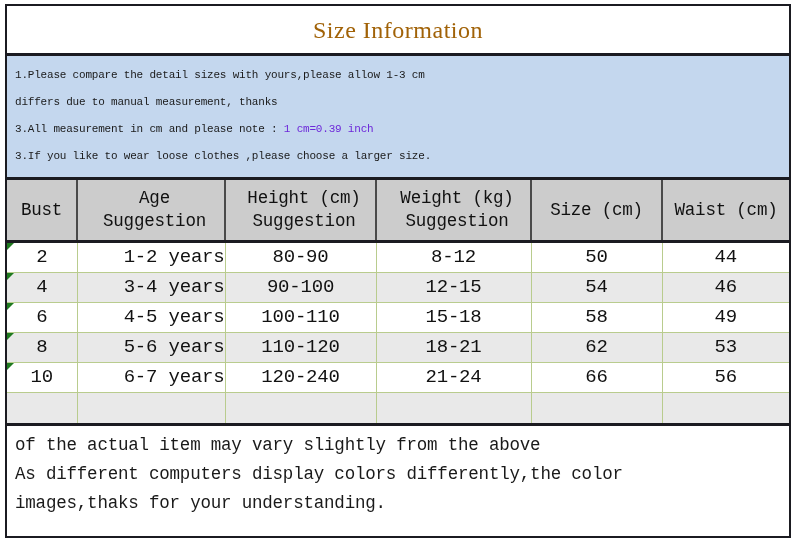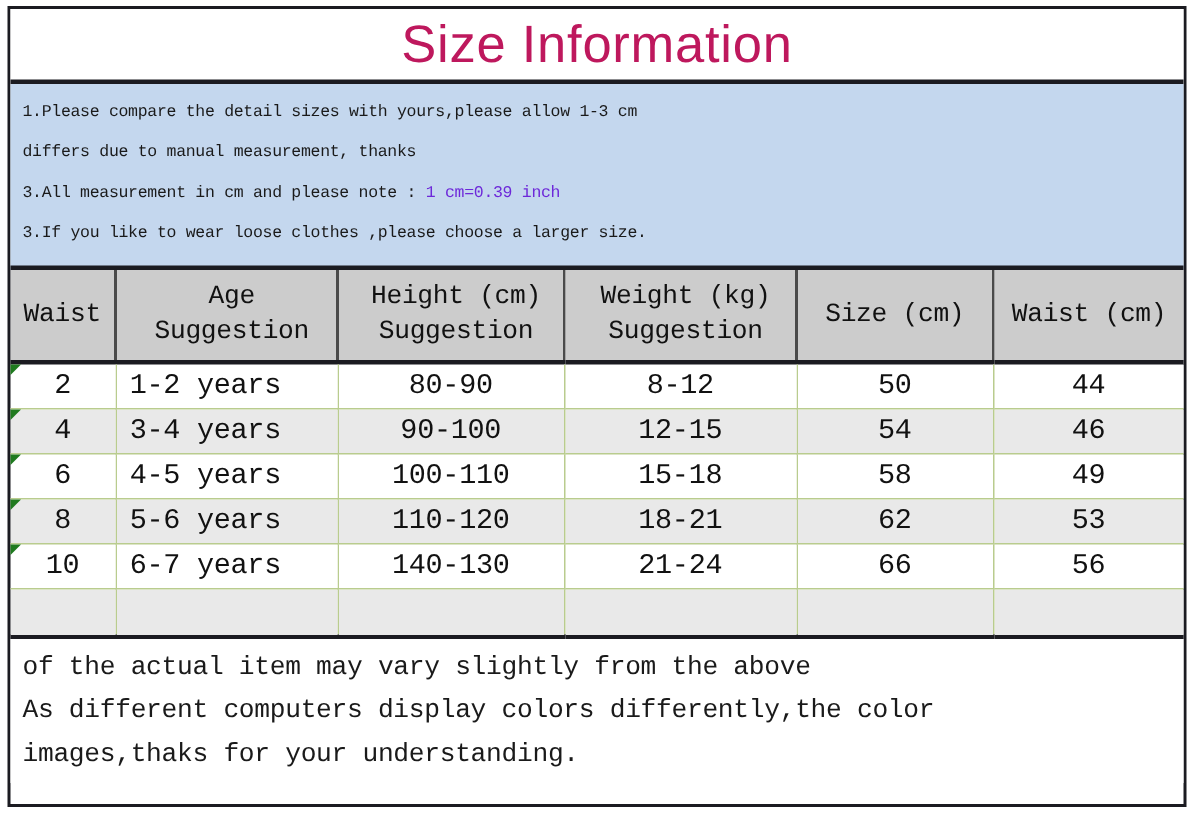--- a/index.html
+++ b/index.html
@@ -30,24 +30,24 @@
   .title-row {
     height: 50px;
     box-sizing: border-box;
     border-bottom: 3px solid #1b1b21;
     background: #ffffff;
     display: flex;
     align-items: center;
     justify-content: center;
   }
   .title-text {
-    font-family: Liberation Sans, sans-serif;
-    font-size: 35px;
+    font-family: Liberation Serif, serif;
+    font-size: 24px;
     line-height: 1;
-    color: #be185d;
+    color: #a16207;
     letter-spacing: 0.5px;
     white-space: nowrap;
   }
 
   
   .notes {
     background: #c4d7ee;
     box-sizing: border-box;
     border-bottom: 3px solid #1b1b21;
     padding: 6px 8px 7px 8px;
@@ -106,21 +106,21 @@
     line-height: 29px;
     text-align: center;
     border-right: 1px solid #b9cc8e;
     border-bottom: 1px solid #b9cc8e;
     letter-spacing: -0.2px;
   }
   tbody td:last-child { border-right: none; }
   tbody tr.alt td { background: #e9e9e9; }
   tbody tr.plain td { background: #ffffff; }
   tbody td.age-cell {
-    text-align: left;
+    text-align: right;
     padding-left: 9px;
   }
   tbody tr.empty-row td {
     background: #e9e9e9;
     height: 30px;
     border-bottom: 3px solid #1b1b21;
   }
 
   
   .corner-mark {
@@ -168,21 +168,21 @@
       <col style="width:70px">
       <col style="width:148px">
       <col style="width:151px">
       <col style="width:155px">
       <col style="width:131px">
       <col style="width:127px">
     </colgroup>
     <thead>
       <tr>
         <th>
-          <span class="th-center">Waist</span>
+          <span class="th-center">Bust</span>
         </th>
         <th>
           <span class="th-2line">Age</span>
           <span class="th-2line">Suggestion</span>
         </th>
         <th>
           <span class="th-2line">Height (cm)</span>
           <span class="th-2line">Suggestion</span>
         </th>
         <th>
@@ -231,21 +231,21 @@
         <td class="age-cell">5-6 years</td>
         <td>110-120</td>
         <td>18-21</td>
         <td>62</td>
         <td>53</td>
       </tr>
 
       <tr class="plain">
         <td>10<span class="corner-mark"></span></td>
         <td class="age-cell">6-7 years</td>
-        <td>140-130</td>
+        <td>120-240</td>
         <td>21-24</td>
         <td>66</td>
         <td>56</td>
       </tr>
 
       <tr class="empty-row">
         <td></td>
         <td></td>
         <td></td>
         <td></td>

